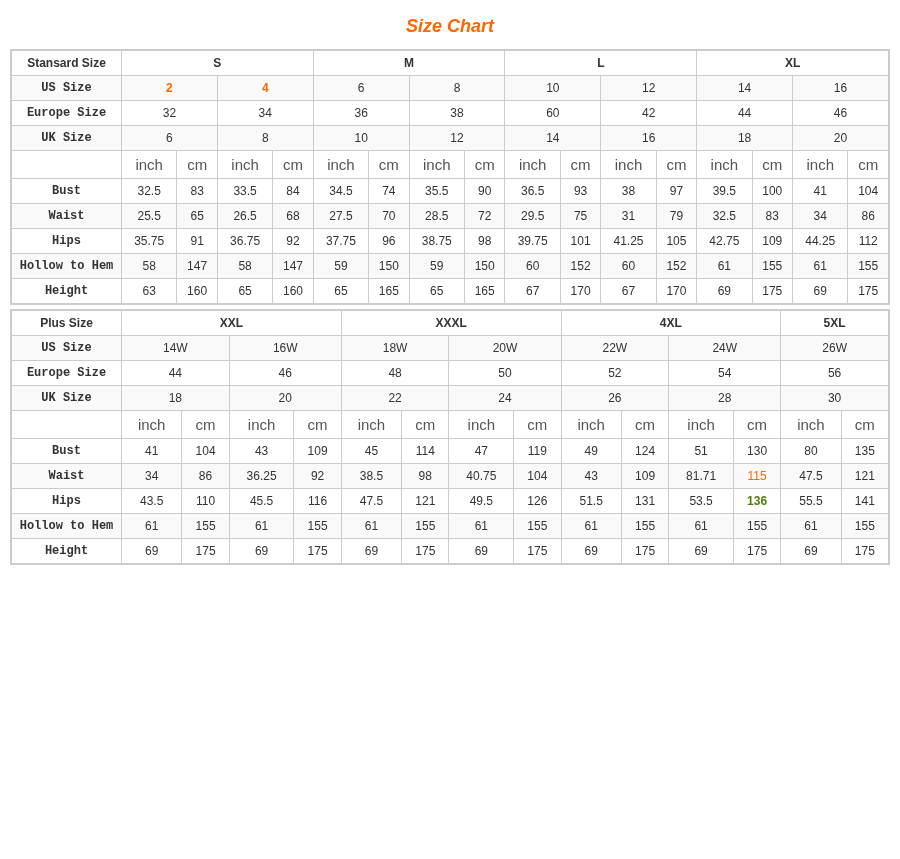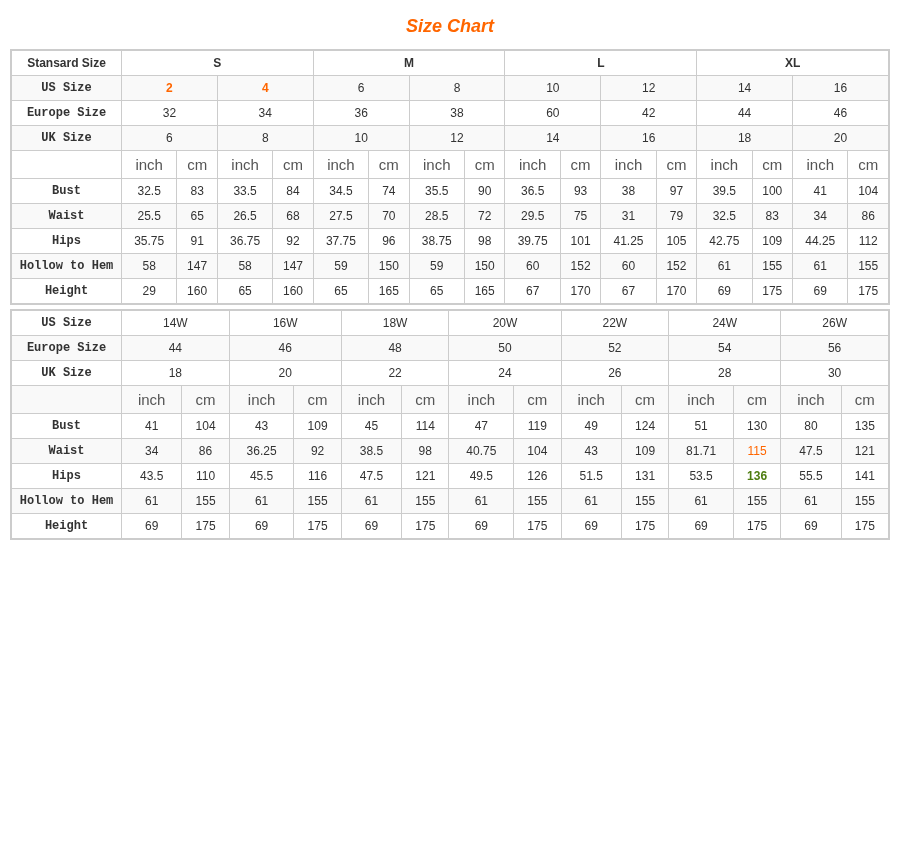--- a/index.html
+++ b/index.html
@@ -194,21 +194,21 @@
           <td>152</td>
           <td>60</td>
           <td>152</td>
           <td>61</td>
           <td>155</td>
           <td>61</td>
           <td>155</td>
         </tr>
         <tr>
           <td class="label-col row-label">Height</td>
-          <td>29</td>
+          <td>63</td>
           <td>160</td>
           <td>65</td>
           <td>160</td>
           <td>65</td>
           <td>165</td>
           <td>65</td>
           <td>165</td>
           <td>67</td>
           <td>170</td>
           <td>67</td>
@@ -218,20 +218,27 @@
           <td>69</td>
           <td>175</td>
         </tr>
       </tbody>
   </table>
 </div>
 
 <div class="table-container">
   <table>
     <thead>
+      <tr>
+        <th class="label-col">Plus Size</th>
+        <th colspan="4">XXL</th>
+        <th colspan="4">XXXL</th>
+        <th colspan="4">4XL</th>
+        <th colspan="3">5XL</th>
+      </tr>
       <tr>
         <td class="label-col row-label">US Size</td>
         <td colspan="2">14W</td>
         <td colspan="2">16W</td>
         <td colspan="2">18W</td>
         <td colspan="2">20W</td>
         <td colspan="2">22W</td>
         <td colspan="2">24W</td>
         <td colspan="2">26W</td>
       </tr>

